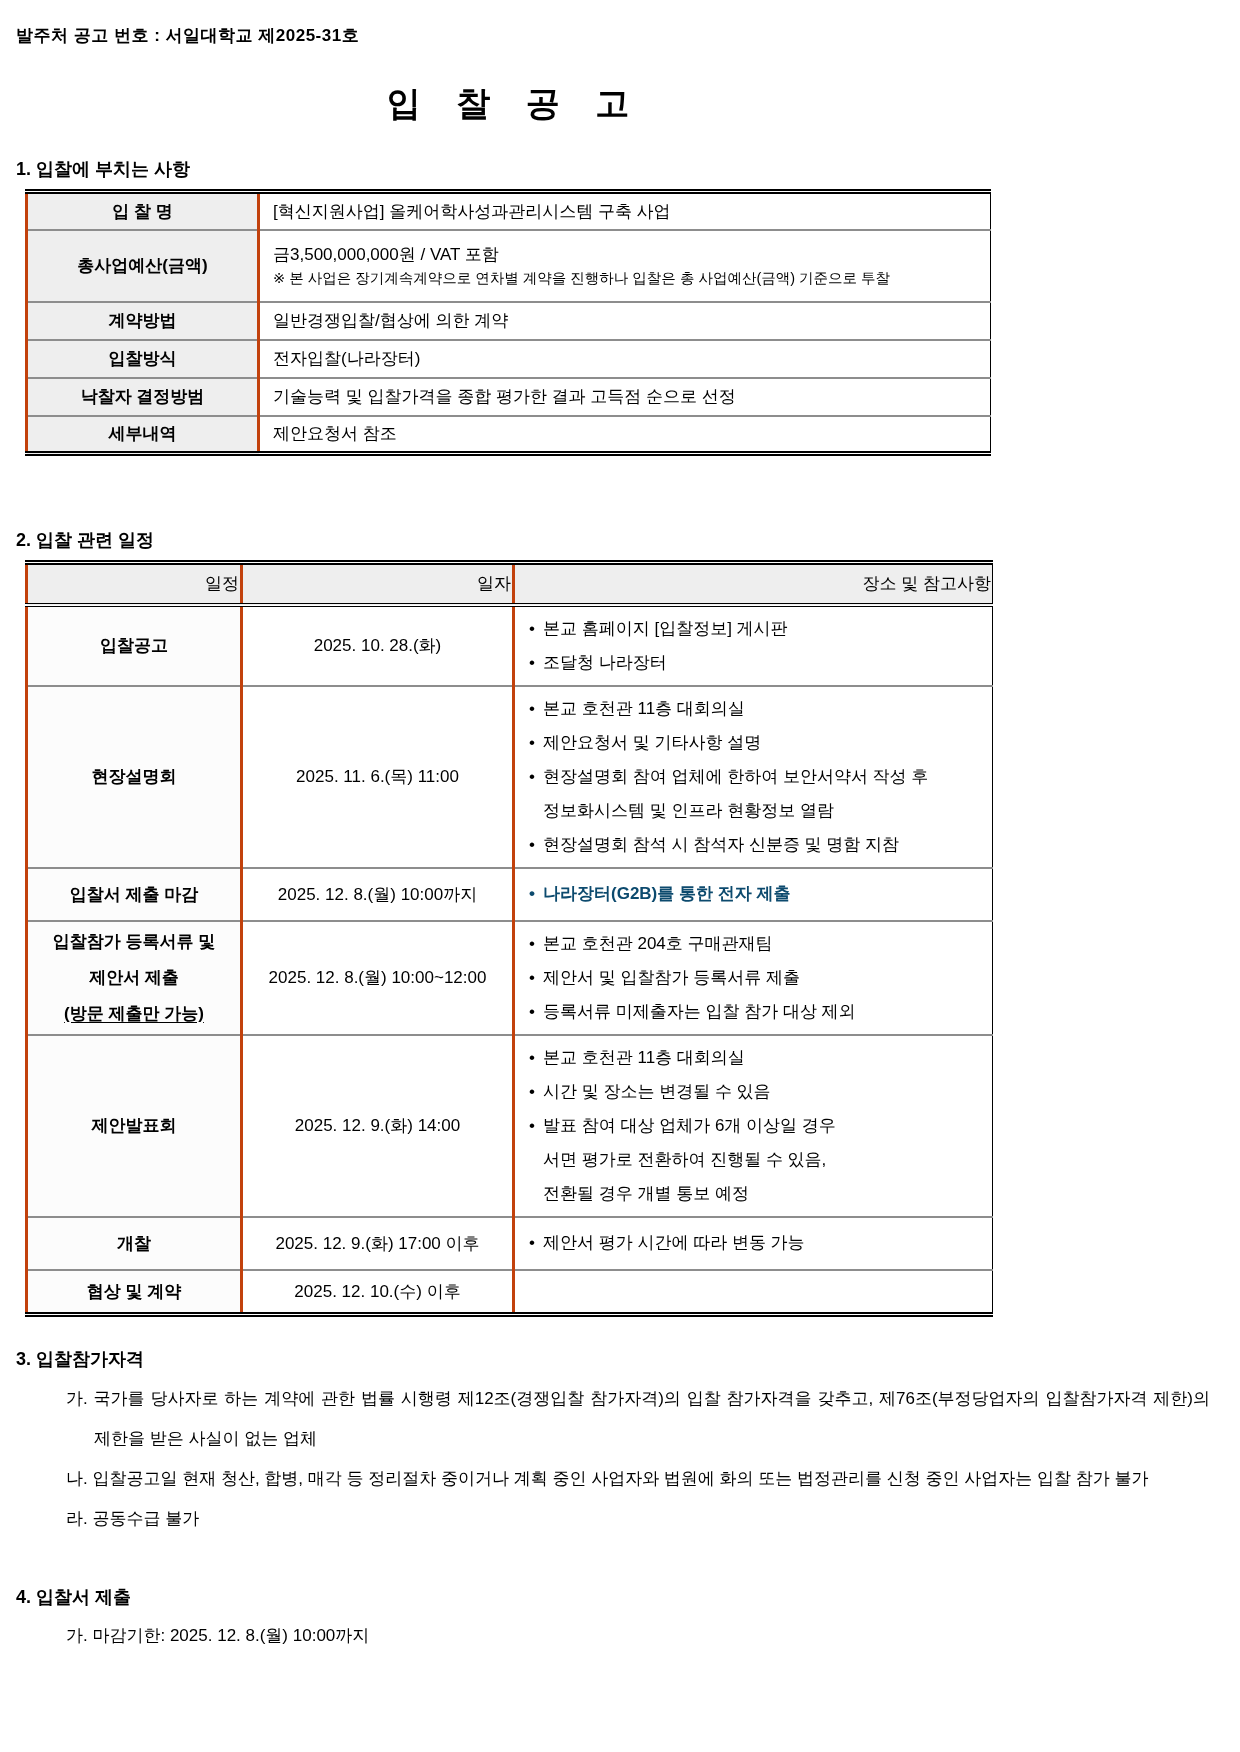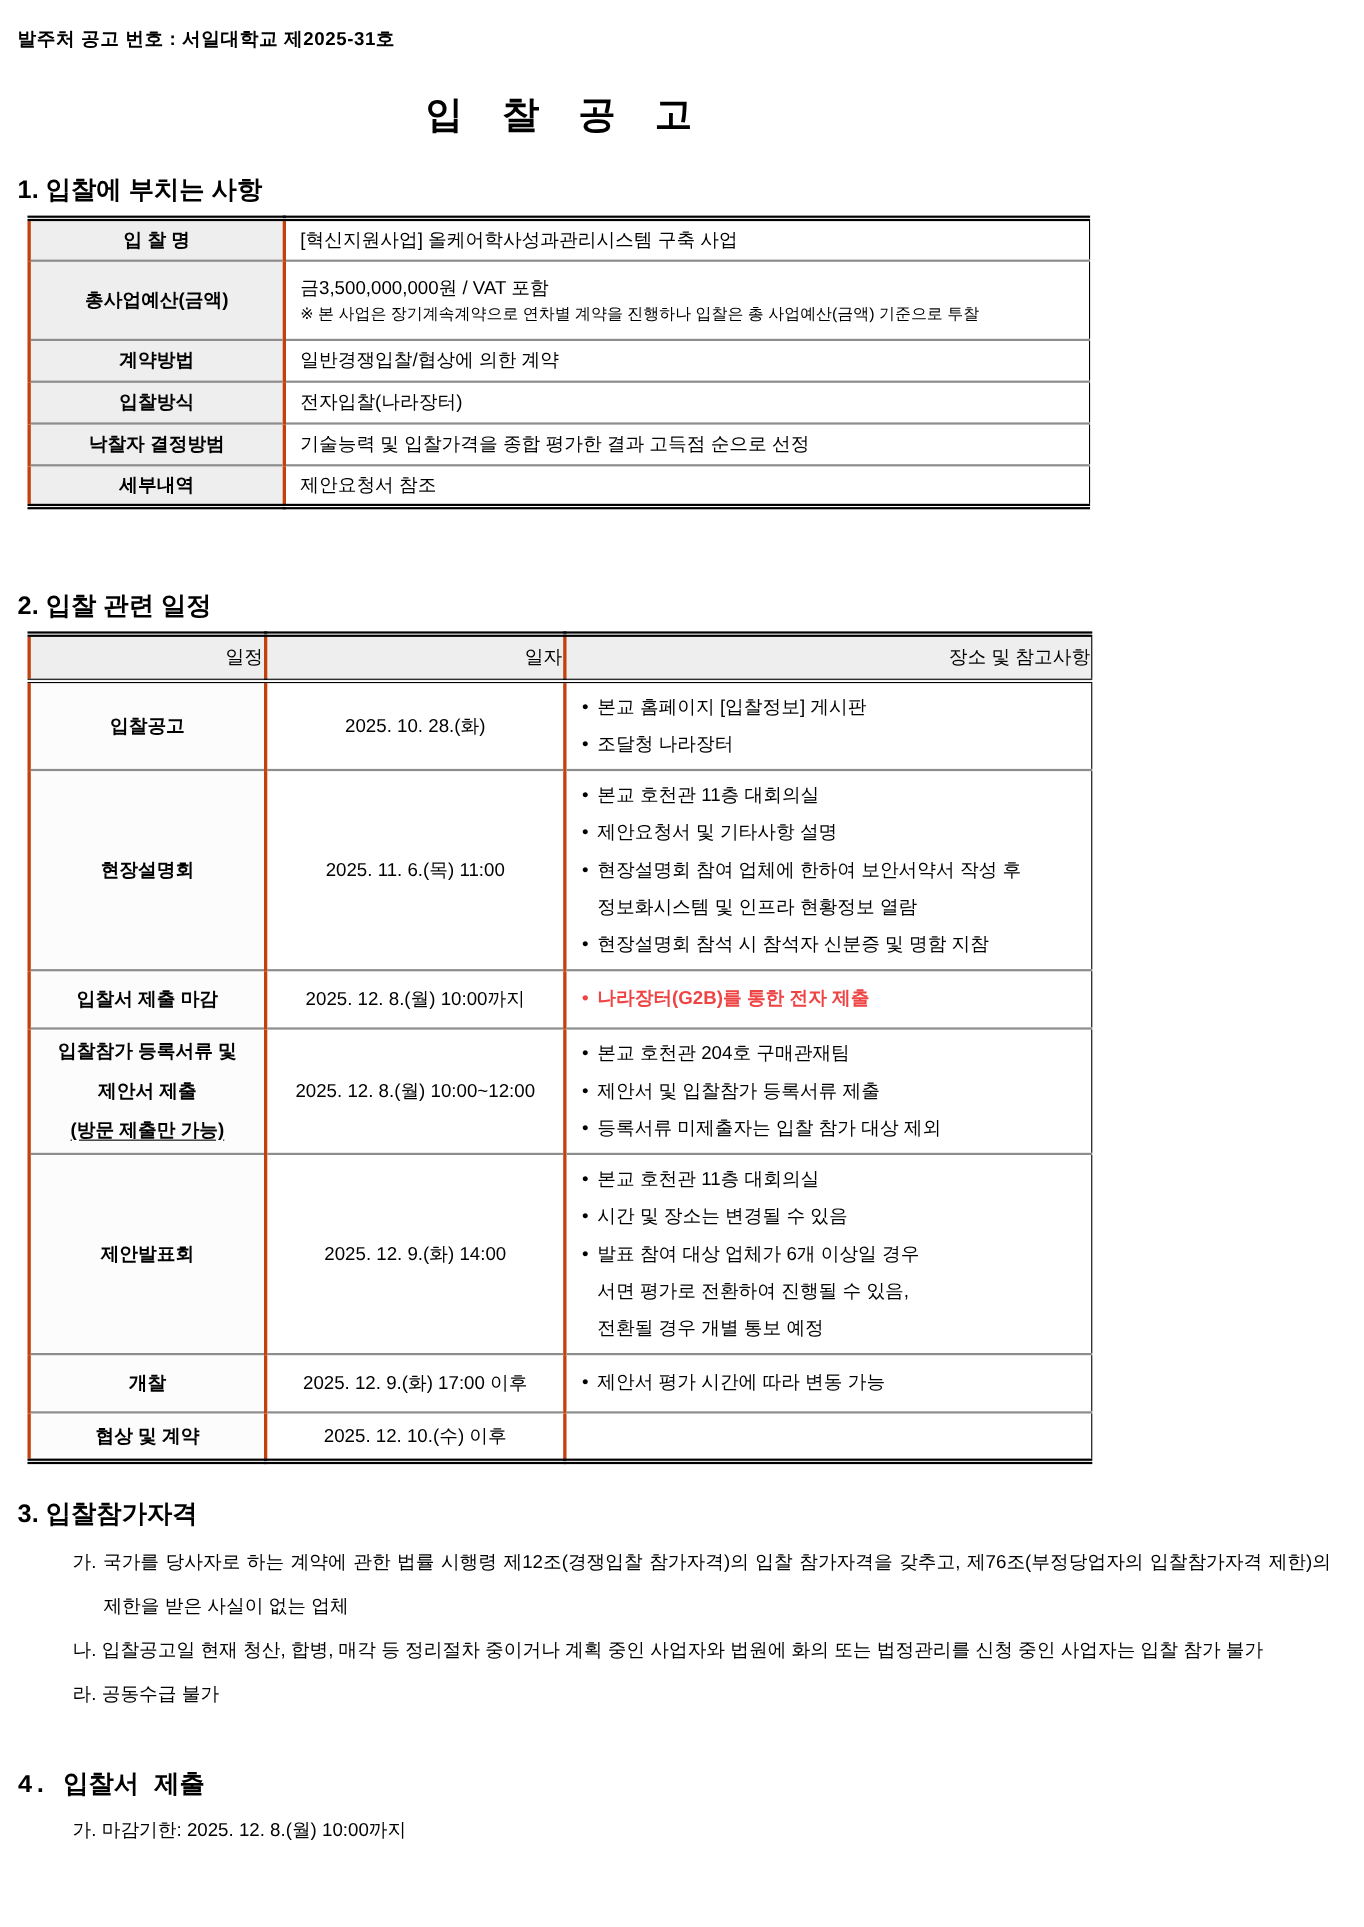--- a/index.html
+++ b/index.html
@@ -13,25 +13,25 @@
   .page { padding: 24px 16px 0 16px; }
 
   .notice-no { font-weight: bold; font-size: 17px; letter-spacing: 0.5px; }
 
   .title-wrap { width: 990px; text-align: center; margin-top: 34px; }
   .title {
     display: inline-block; font-size: 34px; font-weight: bold;
     letter-spacing: 6px; word-spacing: 14px;
   }
 
-  .sec-heading { font-weight: bold; font-size: 23px; margin: 0 0 8px 0; }
+  .sec-heading { font-weight: bold; font-size: 18px; margin: 0 0 8px 0; }
   .sh1 { margin-top: 30px; }
   .sh2 { margin-top: 72px; }
   .sh3 { margin-top: 30px; }
-  .sh4 { margin-top: 46px; font-family: Liberation Mono, monospace; }
+  .sh4 { margin-top: 46px; }
 
   table {
     border-collapse: collapse; table-layout: fixed;
     width: 966px; margin-left: 9px;
     border-top: 5px double #000; border-bottom: 5px double #000;
   }
   th, td { border-left: 3px solid #c2410c; border-right: 1px solid #000; }
   tr { border-bottom: 2px solid #8d8d8d; }
   tr:last-child { border-bottom: none; }
 
@@ -56,21 +56,21 @@
   .t2 thead tr { border-bottom: 4px double #000; }
   .t2 td { vertical-align: middle; }
   .t2 .sched, .t2 .date { text-align: center; }
   .t2 .sched { font-weight: bold; background: #fcfcfc; }
   .t2 .notes { padding: 5px 6px; }
   .bullet {
     position: relative; padding-left: 22px; line-height: 34px;
     white-space: pre-line;
   }
   .bullet::before { content: "•"; position: absolute; left: 8px; top: 0; }
-  .blue { color: #ef4444; font-weight: bold; }
+  .blue { color: #0c4a6e; font-weight: bold; }
   .u { text-decoration: underline; text-underline-offset: 3px; }
 
   .r-announce td { height: 68px; }
   .r-briefing td { height: 178px; }
   .r-deadline td { height: 53px; }
   .r-docs td { height: 110px; }
   .r-present td { height: 180px; }
   .r-open td { height: 53px; }
   .r-nego td { height: 45px; }
   .sched-line { line-height: 36px; }

